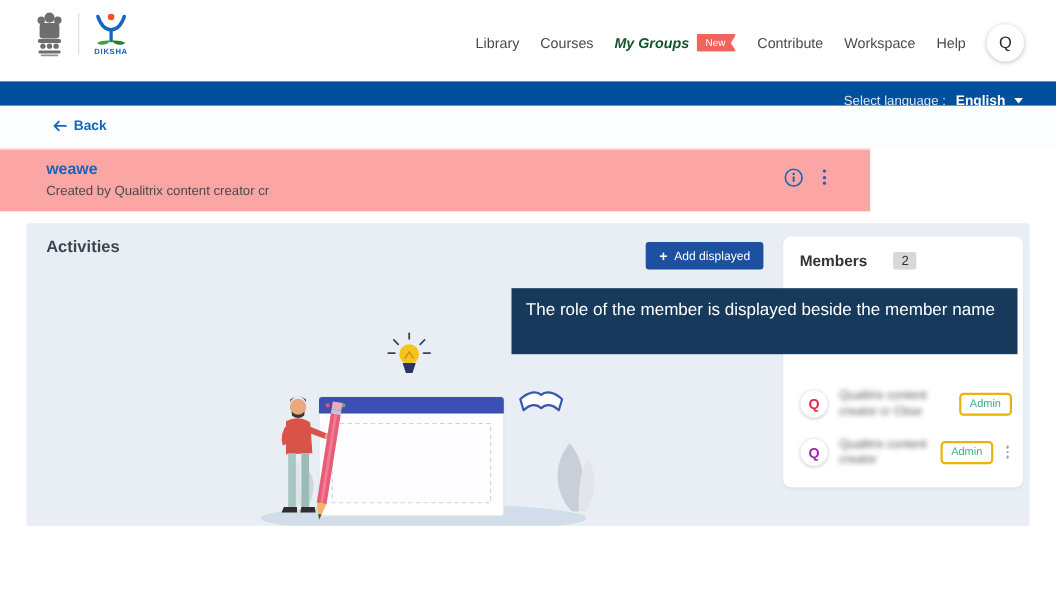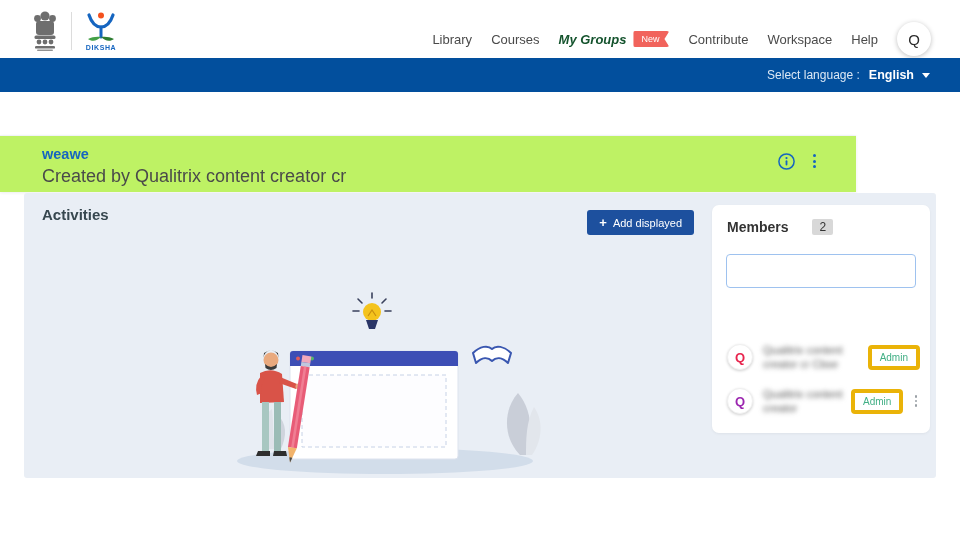--- a/index.html
+++ b/index.html
@@ -13,57 +13,57 @@
   .diksha-wrap { display:flex; flex-direction:column; align-items:center; gap:1px; }
   .diksha-name { font-size:7px; font-weight:bold; color:#1565c0; letter-spacing:.6px; }
   .header-right { position:absolute; right:29px; top:0; height:78px; display:flex; align-items:center; gap:19px; }
   .nav-item { font-size:13px; color:#4a4a4a; cursor:pointer; white-space:nowrap; }
   .nav-item.active { color:#14532d; font-weight:bold;font-style:italic; }
   .nav-group-wrap { display:flex; align-items:center; gap:7px; }
   .new-badge { background:#f1635c; color:#fff; font-size:9px; font-weight:normal; padding:3px 10px 3px 8px; clip-path:polygon(0 0,100% 0,86% 50%,100% 100%,0 100%); border-radius:2px; }
   .avatar { width:34px; height:34px; border-radius:50%; background:#fff; box-shadow:0 1px 5px rgba(0,0,0,.25); display:flex; align-items:center; justify-content:center; font-size:15px; color:#2b2b2b; cursor:pointer; }
 
   
-  .lang-bar { position:absolute; left:0; top:58px; width:960px; height:34px; background:#024f9d; display:flex; align-items:center; justify-content:flex-end; padding-right:30px; gap:9px; }
+  .lang-bar { position:absolute; left:0; top:74px; width:960px; height:34px; background:#024f9d; display:flex; align-items:center; justify-content:flex-end; padding-right:30px; gap:9px; }
   .lang-label { color:#dce8f5; font-size:12px; }
   .lang-selected { color:#fff; font-size:12.5px; font-weight:bold; display:flex; align-items:center; gap:8px; cursor:pointer; }
   .caret-down { width:0; height:0; border-left:4px solid transparent; border-right:4px solid transparent; border-top:5px solid #fff; }
 
   
   .back-strip { position:absolute; left:0; top:96px; width:960px; height:39px; background:#fcfdfe; }
   .back-link { position:absolute; left:48px; top:11px; display:flex; align-items:center; gap:6px; color:#1565c0; font-size:12.5px; font-weight:bold; cursor:pointer; }
 
   
-  .group-card { position:absolute; left:0; top:135px; width:856px; height:57px; background:#bef264; border-top:1px solid #f1f3f7; box-shadow:0 1px 3px rgba(0,0,0,.07); }
+  .group-card { position:absolute; left:0; top:135px; width:791px; height:57px; background:#fca5a5; border-top:1px solid #f1f3f7; box-shadow:0 1px 3px rgba(0,0,0,.07); }
   .group-title { position:absolute; left:42px; top:10px; font-size:14.5px; font-weight:bold; color:#1565c0; }
-  .group-subtitle { position:absolute; left:42px; top:30px; font-size:18px; color:#4a4a4a; }
+  .group-subtitle { position:absolute; left:42px; top:30px; font-size:12px; color:#4a4a4a; }
   .group-actions { position:absolute; right:38px; top:16px; display:flex; align-items:center; gap:16px; }
   .kebab { display:flex; flex-direction:column; gap:2.5px; cursor:pointer; padding:2px; }
   .kebab i { width:3px; height:3px; border-radius:50%; background:#1565c0; }
 
   
-  .content { position:absolute; left:24px; top:193px; width:912px; height:285px; background:#e9eef5; border-radius:3px; }
+  .content { position:absolute; left:24px; top:203px; width:912px; height:285px; background:#e9eef5; border-radius:3px; }
   .activities-heading { position:absolute; left:18px; top:13px; font-size:15px; font-weight:bold; color:#37474f; }
   .add-activity-btn { position:absolute; right:242px; top:17px; height:25px; background:#1d509e; color:#fff; font-size:11px; border:none; border-radius:3px; display:flex; align-items:center; gap:6px; padding:0 12px; cursor:pointer; font-family:"Liberation Sans", sans-serif; }
   .plus-glyph { font-size:13px; font-weight:bold; line-height:1; }
 
   
   .members-card { position:absolute; left:688px; top:12px; width:218px; height:228px; background:#fff; border-radius:7px; box-shadow:0 1px 3px rgba(0,0,0,.05); }
   .members-head { position:absolute; left:15px; top:14px; display:flex; align-items:center; gap:24px; }
   .members-title { font-size:14px; font-weight:bold; color:#333; }
   .members-count { background:#d8d8d8; color:#333; font-size:12px; padding:1px 7px; border-radius:2px; }
   .members-search { position:absolute; left:14px; top:49px; width:190px; height:34px; border:1px solid #9ec2ef; border-radius:4px; background:#fff; outline:none; font-size:12px; padding:0 8px; }
   .member-row { position:absolute; left:15px; right:10px; height:40px; display:flex; align-items:center; }
   .member-row.r0 { top:132px; }
   .member-row.r1 { top:176px; }
   .m-avatar { width:26px; height:26px; border-radius:50%; background:#fff; border:1px solid #f0f0f0; box-shadow:0 1px 3px rgba(0,0,0,.18); display:flex; align-items:center; justify-content:center; font-size:13px; font-weight:bold; flex:none; }
   .m-avatar.c0 { color:#e8254e; }
   .m-avatar.c1 { color:#9c27b0; }
   .m-name { margin-left:10px; width:92px; font-size:11px; line-height:1.3; color:#5a5a5a; filter:blur(2.6px); user-select:none; }
-  .role-chip { margin-left:auto; border:4px solid #eab308; color:#41af85; background:#fff; font-size:10px; padding:3px 8px; border-radius:4px; }
+  .role-chip { margin-left:auto; border:2px solid #eab308; color:#41af85; background:#fff; font-size:10px; padding:3px 8px; border-radius:4px; }
   .m-kebab { display:flex; flex-direction:column; gap:2px; margin-left:9px; width:8px; align-items:center; cursor:pointer; }
   .m-kebab i { width:2.5px; height:2.5px; border-radius:50%; background:#9aa0a6; }
 
   
   .tooltip { position:absolute; left:465px; top:262px; width:460px; height:60px; background:#17395c; color:#fff; font-size:15.5px; line-height:1.42; padding:9px 13px; z-index:6; }
 
   
   .illustration { position:absolute; left:196px; top:96px; }
 
   .white-footer { position:absolute; left:0; top:478px; width:960px; height:62px; background:#fff; }
@@ -117,20 +117,28 @@
   </div>
 
   <div class="lang-bar">
     <span class="lang-label">Select language :</span>
     <span class="lang-selected">
       <span>English</span>
       <span class="caret-down"></span>
     </span>
   </div>
 
+  <div class="back-strip">
+    <span class="back-link">
+      <svg width="13" height="11" viewBox="0 0 13 11">
+        <path d="M12 5.5 H2 M5.5 1.5 L1.5 5.5 L5.5 9.5" fill="none" stroke="#1565c0" stroke-width="1.6" stroke-linecap="round" stroke-linejoin="round"></path>
+      </svg>
+      <span>Back</span>
+    </span>
+  </div>
 
   <div class="group-card">
     <div class="group-title">weawe</div>
     <div class="group-subtitle">Created by Qualitrix content creator cr</div>
     <div class="group-actions">
       <svg width="17" height="17" viewBox="0 0 17 17" style="cursor:pointer">
         <circle cx="8.5" cy="8.5" r="7.6" fill="none" stroke="#1565c0" stroke-width="1.5"></circle>
         <circle cx="8.5" cy="5.1" r="1.1" fill="#1565c0"></circle>
         <rect x="7.6" y="7.3" width="1.8" height="5.2" rx="0.9" fill="#1565c0"></rect>
       </svg>
@@ -224,15 +232,16 @@
         <span class="role-chip">Admin</span>
         <div class="m-kebab">
             <i></i>
             <i></i>
             <i></i>
           </div>
       </div>
     </div>
   </div>
 
+  <div class="tooltip">The role of the member is displayed beside the member name</div>
 
   <div class="white-footer"></div>
 </div>
 
 </body></html>

